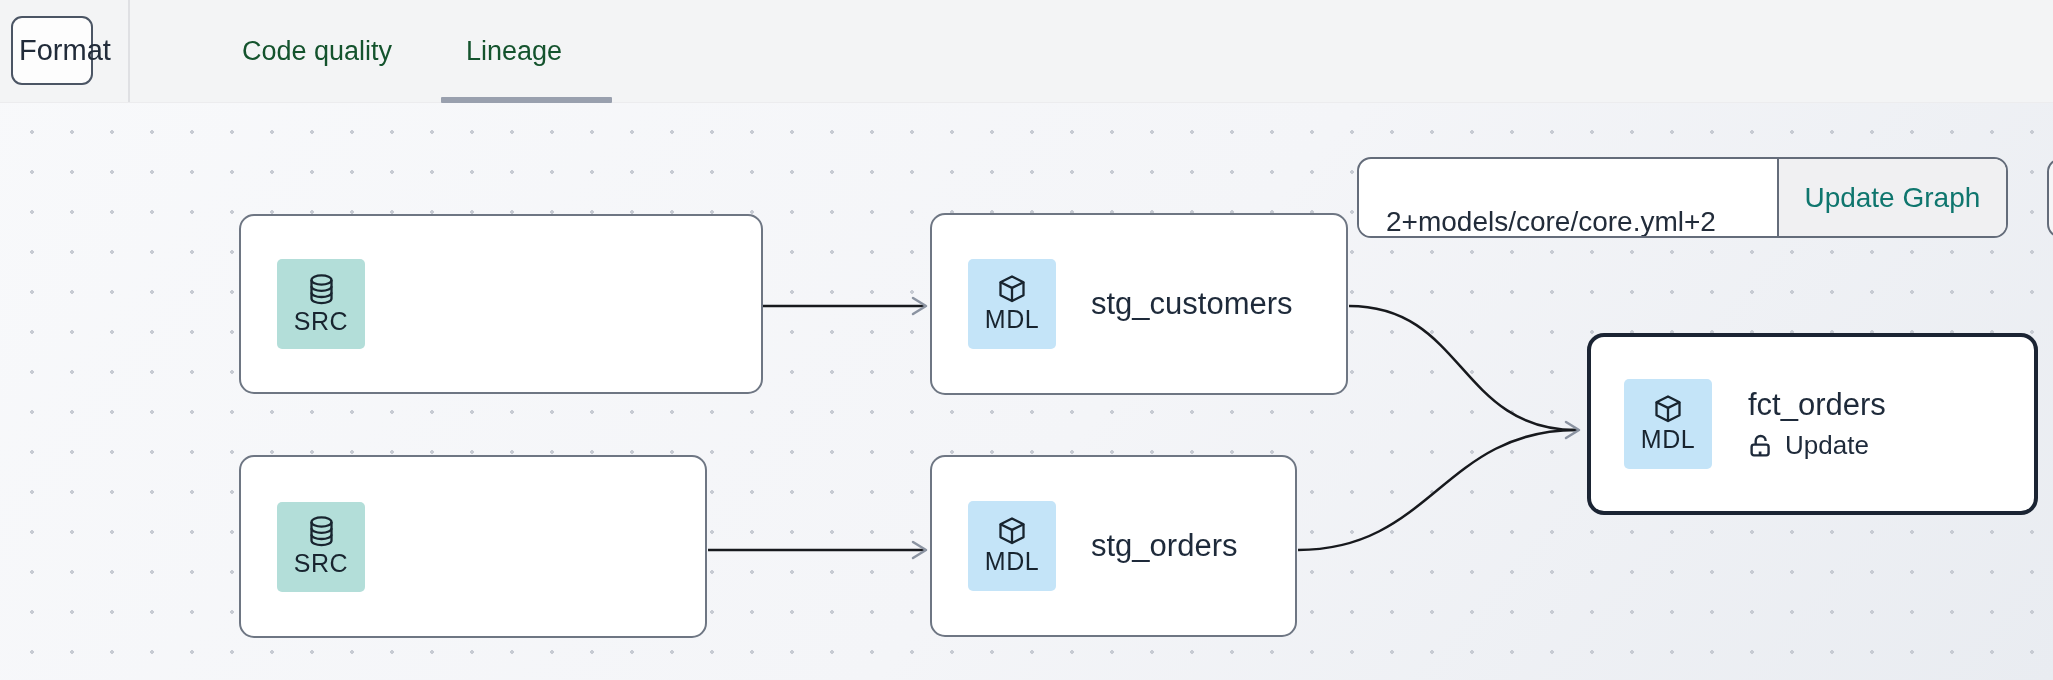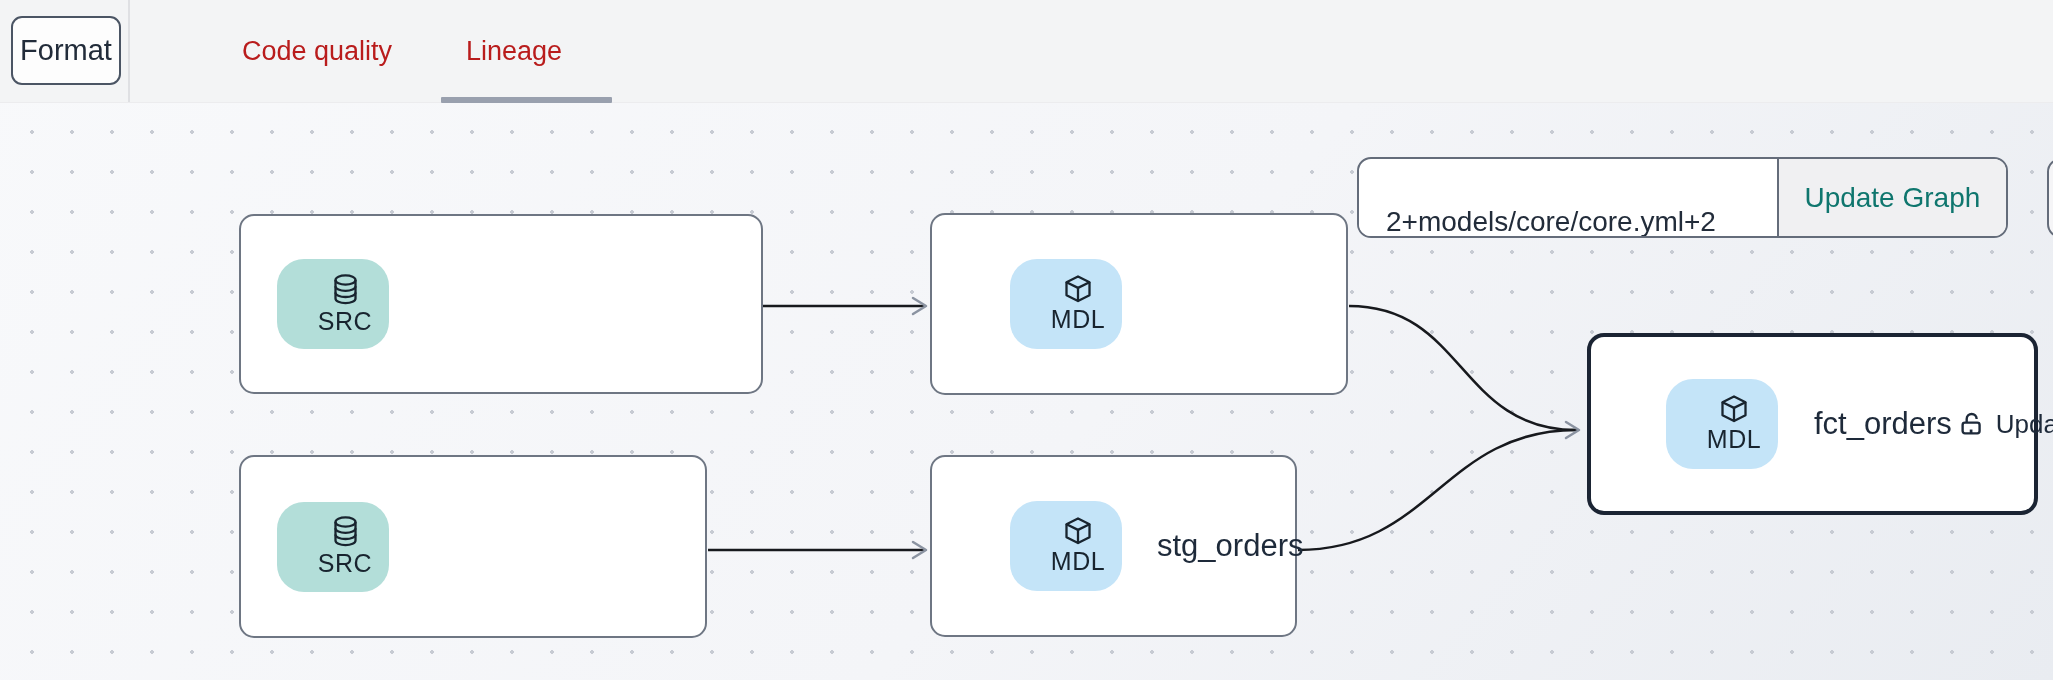--- a/index.html
+++ b/index.html
@@ -17,28 +17,28 @@
     position:absolute;left:0;top:103px;right:0;bottom:0;
     background-image:radial-gradient(circle,#c7cbd3 1.7px,transparent 2px);
     background-size:40px 40px;background-position:12px 9px;
   }
   
   .topbar{
     position:absolute;top:0;left:0;width:100%;height:103px;
     background:#f3f4f5;border-bottom:1px solid #ececee;box-sizing:border-box;z-index:20;
   }
   .format-btn{
-    position:absolute;left:11px;top:16px;width:110px;height:69px;
+    position:absolute;left:11px;top:16px;width:82px;height:69px;
     border:2px solid var(--btn-border);border-radius:11px;background:#fdfdfd;
     color:#222c3a;font-size:29px;font-family:inherit;cursor:pointer;
   }
   .topbar-divider{position:absolute;left:128px;top:0;width:2px;height:102px;background:#dfe0e3;}
   .tab{
     position:absolute;top:0;height:102px;display:flex;align-items:center;
-    font-size:27px;color:#b91c1c;cursor:pointer;background:none;border:none;font-family:inherit;padding:0;
+    font-size:27px;color:#14532d;cursor:pointer;background:none;border:none;font-family:inherit;padding:0;
   }
   #tab-code-quality{left:242px;}
   #tab-lineage{left:466px;}
   .tab-underline{
     position:absolute;left:441px;top:97px;width:171px;height:6px;
     background:var(--underline);border-radius:1px;
   }
   
   .edges{position:absolute;inset:0;pointer-events:none;z-index:5;}
   .edge{stroke:var(--edge);stroke-width:2.5;fill:none;}
@@ -52,28 +52,28 @@
   .node .label{font-size:31px;color:#1e2a3a;white-space:nowrap;}
   #node-jaffle-shop-customers{left:239px;top:214px;width:524px;height:180px;}
   #node-stg-customers{left:930px;top:213px;width:418px;height:182px;}
   #node-jaffle-shop-orders{left:239px;top:455px;width:468px;height:183px;}
   #node-stg-orders{left:930px;top:455px;width:367px;height:182px;}
   #node-fct-orders{
     left:1587px;top:333px;width:451px;height:182px;
     border:4px solid var(--node-border-selected);border-radius:17px;padding-left:33px;gap:36px;
   }
   .badge{
-    width:88px;height:90px;border-radius:27px;flex:none;
-    display:flex;flex-direction:column;align-items:center;justify-content:center;padding-left:24px;
+    width:88px;height:90px;border-radius:5px;flex:none;
+    display:flex;flex-direction:column;align-items:center;justify-content:center;
   }
   .badge.src{background:var(--src-badge);}
-  .badge.mdl{background:var(--mdl-badge);margin-left:42px;}
+  .badge.mdl{background:var(--mdl-badge);}
   .badge-label{font-size:25px;color:#18242f;margin-top:1px;letter-spacing:.5px;}
   .badge svg{display:block;}
-  .fct-text{display:flex;gap:7px;}
+  .fct-text{display:flex;flex-direction:column;gap:7px;}
   .fct-title{font-size:31px;color:#1e2a3a;}
   .fct-access{display:flex;align-items:center;gap:11px;font-size:26px;color:#1e2a3a;}
   
   .selector-group{
     position:absolute;left:1357px;top:157px;height:81px;width:651px;
     display:flex;border:2px solid var(--ctrl-border);border-radius:14px;
     overflow:hidden;background:#ffffff;box-sizing:border-box;z-index:15;
   }
   .selector-input{
     width:419px;border:none;outline:none;background:#ffffff;
@@ -119,20 +119,21 @@
 
   <div class="node" id="node-stg-customers">
     <div class="badge mdl">
       <svg width="32" height="30" viewBox="0 0 32 30" fill="none" stroke="#18242f" stroke-width="2.3" stroke-linejoin="round">
         <path d="M16 2.5 L27.5 8.2 L16 13.9 L4.5 8.2 Z"></path>
         <path d="M4.5 8.2 V21.3 L16 27 V13.9"></path>
         <path d="M27.5 8.2 V21.3 L16 27"></path>
       </svg>
       <span class="badge-label">MDL</span>
     </div>
+    <span class="label">stg_customers</span>
   </div>
 
   <div class="node" id="node-jaffle-shop-orders">
     <div class="badge src">
       <svg width="31" height="33" viewBox="0 0 31 33" fill="none" stroke="#18242f" stroke-width="2.3">
         <ellipse cx="15.5" cy="7" rx="10" ry="4.6"></ellipse>
         <path d="M5.5 7 v18.5 c0 2.6 4.5 4.6 10 4.6 s10 -2 10 -4.6 V7"></path>
         <path d="M5.5 13.2 c0 2.6 4.5 4.6 10 4.6 s10 -2 10 -4.6"></path>
         <path d="M5.5 19.4 c0 2.6 4.5 4.6 10 4.6 s10 -2 10 -4.6"></path>
       </svg>

